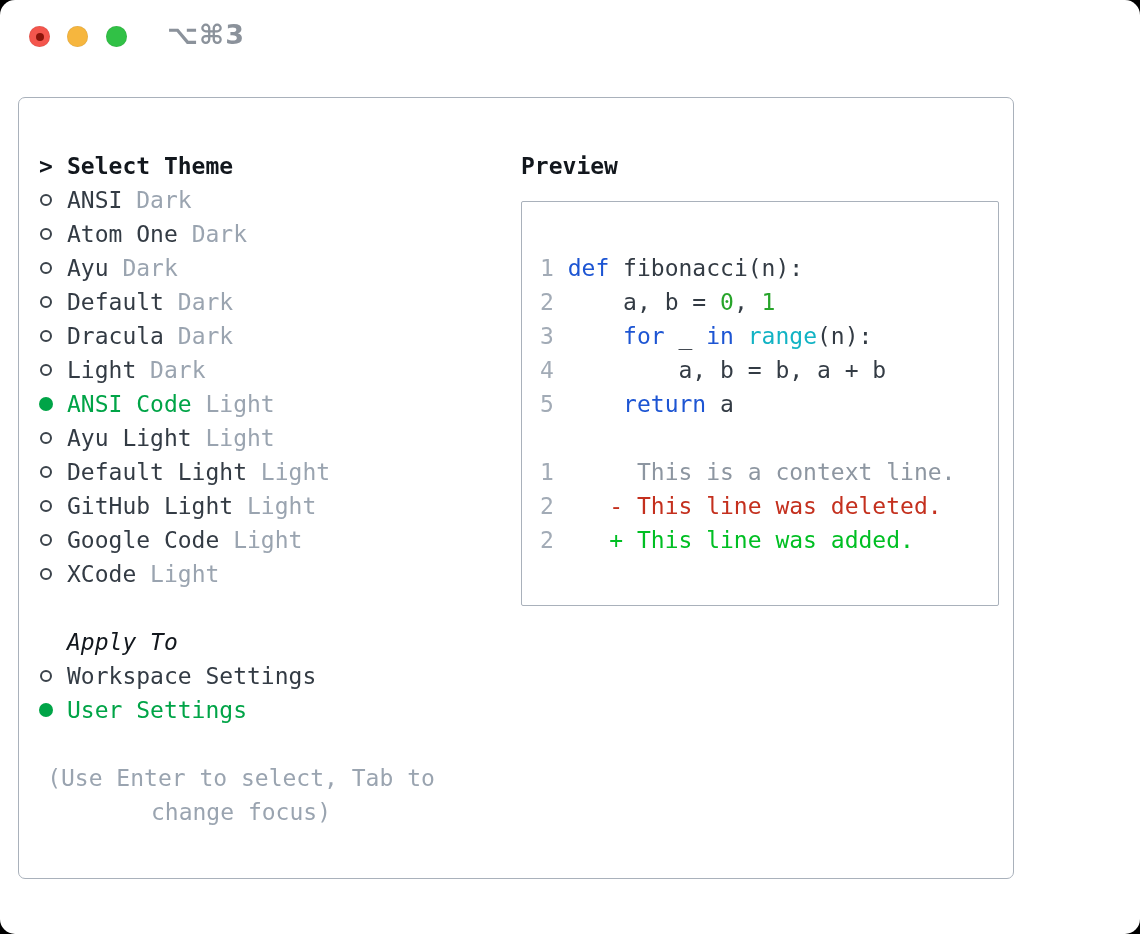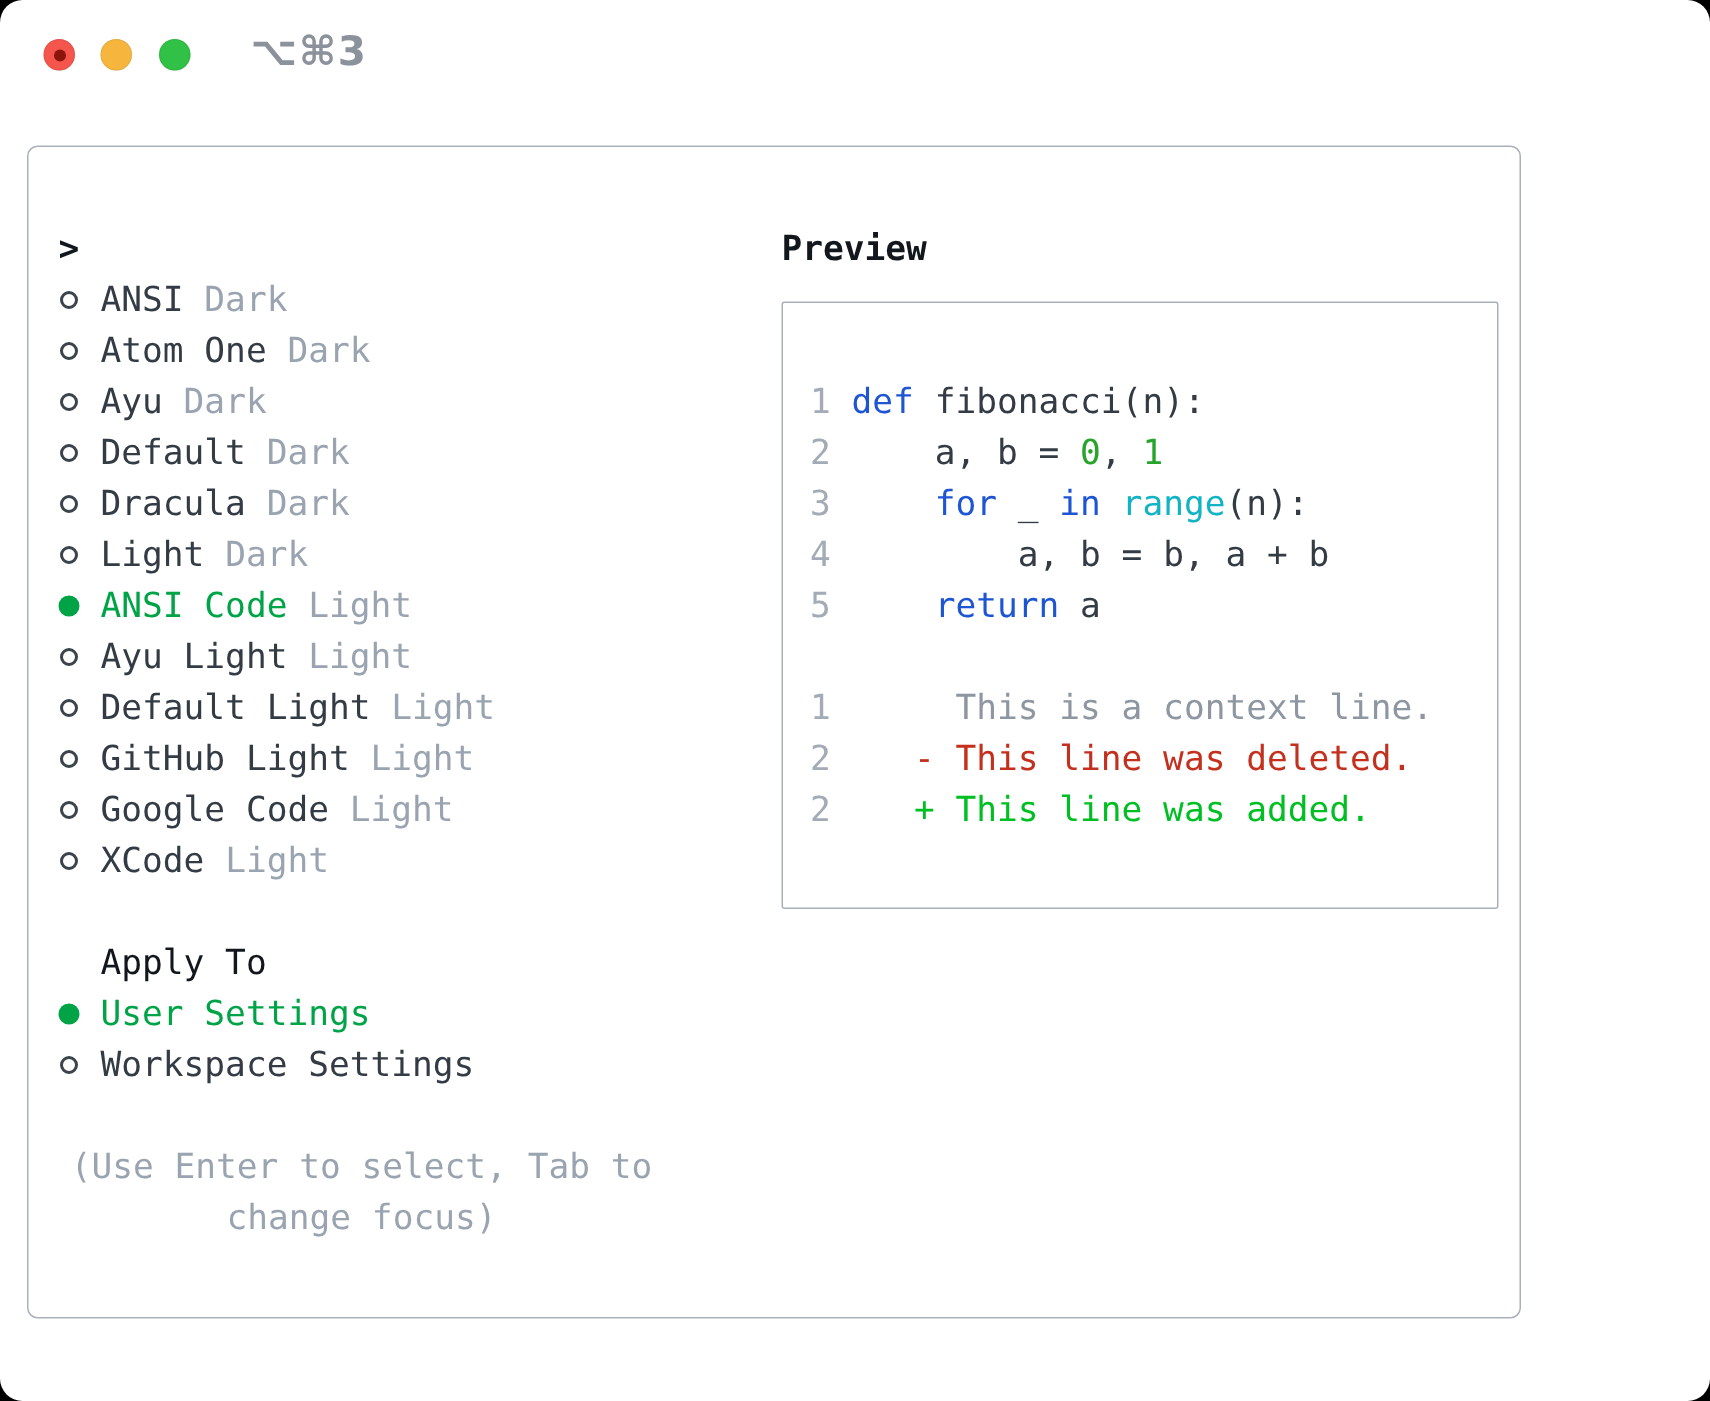--- a/index.html
+++ b/index.html
@@ -24,21 +24,21 @@
 
   
   .panel{position:absolute;left:18px;top:97px;width:996px;height:782px;border:1.5px solid var(--border);border-radius:7px;background:var(--window-bg);}
   .left-col{position:absolute;left:20px;top:51px;width:440px;font-size:23px;color:var(--ink);}
   .row{display:flex;align-items:center;height:34px;white-space:pre;}
   .marker{width:14px;margin-right:14px;display:flex;align-items:center;justify-content:center;flex:0 0 14px;}
   .prompt{font-weight:700;color:var(--header-ink);justify-content:flex-start;}
   .dot{width:12px;height:12px;border:2px solid #3b434b;border-radius:50%;}
   .dot-filled{width:14px;height:14px;border-radius:50%;background:var(--accent-green);}
   .header-row .header-label{font-weight:700;color:var(--header-ink);}
-  .subheader-label{color:var(--header-ink);}
+  .subheader-label{color:var(--header-ink);font-style:italic;}
   .name{color:var(--ink);}
   .option.selected .name{color:var(--accent-green);}
   .variant{color:var(--muted);margin-left:0.602em;text-align:right;}
   .spacer{height:34px;}
   .help{width:404px;line-height:34px;color:var(--muted);white-space:normal;text-align:center;}
 
   .right-col{position:absolute;left:502px;top:51px;}
   .preview-label{font-size:23px;font-weight:700;color:var(--header-ink);height:34px;line-height:34px;}
   .preview-box{margin-top:18px;width:478px;height:405px;border:1.5px solid var(--border);border-radius:2px;padding:49px 0 12px 18px;font-family:"DejaVu Sans Mono","Liberation Mono",monospace;font-size:23px;line-height:34px;color:var(--ink);overflow:hidden;}
   .tok-ln{color:var(--line-number);}
@@ -62,20 +62,21 @@
     <span class="tl yellow"></span>
     <span class="tl green"></span>
     <span class="shortcut">⌥⌘3</span>
   </div>
 
   <div class="panel">
 
     <div class="left-col">
       <div class="row header-row">
         <span class="marker prompt">&gt;</span>
+        <span class="header-label">Select Theme</span>
       </div>
 
       <div id="theme-list">
           <div class="row option"><span class="marker"><span class="dot"></span></span><span class="name">ANSI</span><span class="variant">Dark</span></div>
           <div class="row option"><span class="marker"><span class="dot"></span></span><span class="name">Atom One</span><span class="variant">Dark</span></div>
           <div class="row option"><span class="marker"><span class="dot"></span></span><span class="name">Ayu</span><span class="variant">Dark</span></div>
           <div class="row option"><span class="marker"><span class="dot"></span></span><span class="name">Default</span><span class="variant">Dark</span></div>
           <div class="row option"><span class="marker"><span class="dot"></span></span><span class="name">Dracula</span><span class="variant">Dark</span></div>
           <div class="row option"><span class="marker"><span class="dot"></span></span><span class="name">Light</span><span class="variant">Dark</span></div>
           <div class="row option selected"><span class="marker"><span class="dot-filled"></span></span><span class="name">ANSI Code</span><span class="variant">Light</span></div>
@@ -87,22 +88,22 @@
         </div>
 
       <div class="spacer"></div>
 
       <div class="row">
         <span class="marker"></span>
         <span class="subheader-label">Apply To</span>
       </div>
 
       <div id="apply-list">
+          <div class="row option"><span class="marker"><span class="dot"></span></span><span class="name">Workspace Settings</span></div>
           <div class="row option selected"><span class="marker"><span class="dot-filled"></span></span><span class="name">User Settings</span></div>
-          <div class="row option"><span class="marker"><span class="dot"></span></span><span class="name">Workspace Settings</span></div>
         </div>
 
       <div class="spacer"></div>
 
       <div class="help">(Use Enter to select, Tab to change focus)</div>
     </div>
 
     <div class="right-col">
       <div class="preview-label">Preview</div>
       <pre class="preview-box" id="preview-box"><span class="tok-ln">1</span><span class="tok-plain"> </span><span class="tok-kw">def</span><span class="tok-plain"> fibonacci(n):</span>

